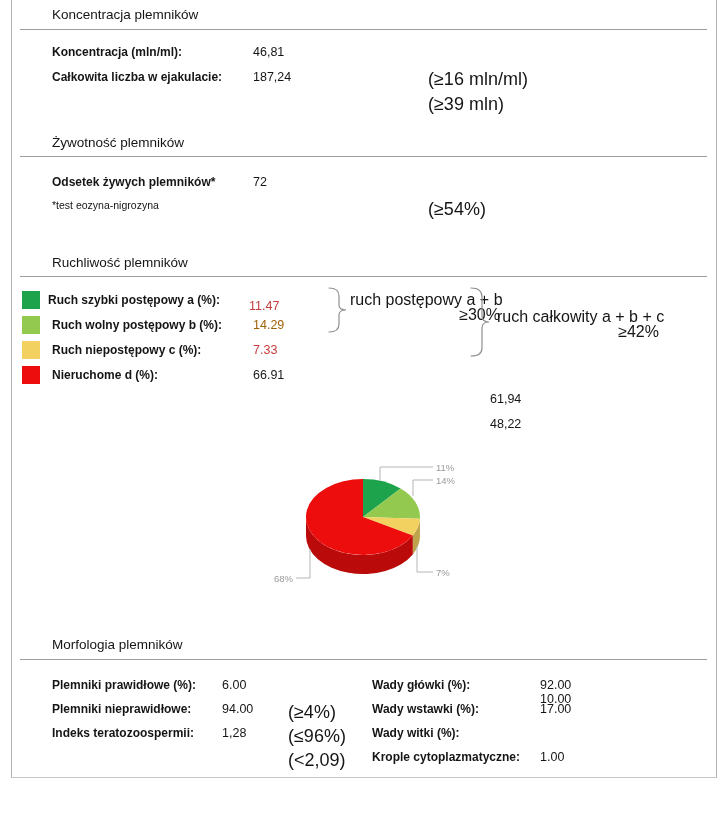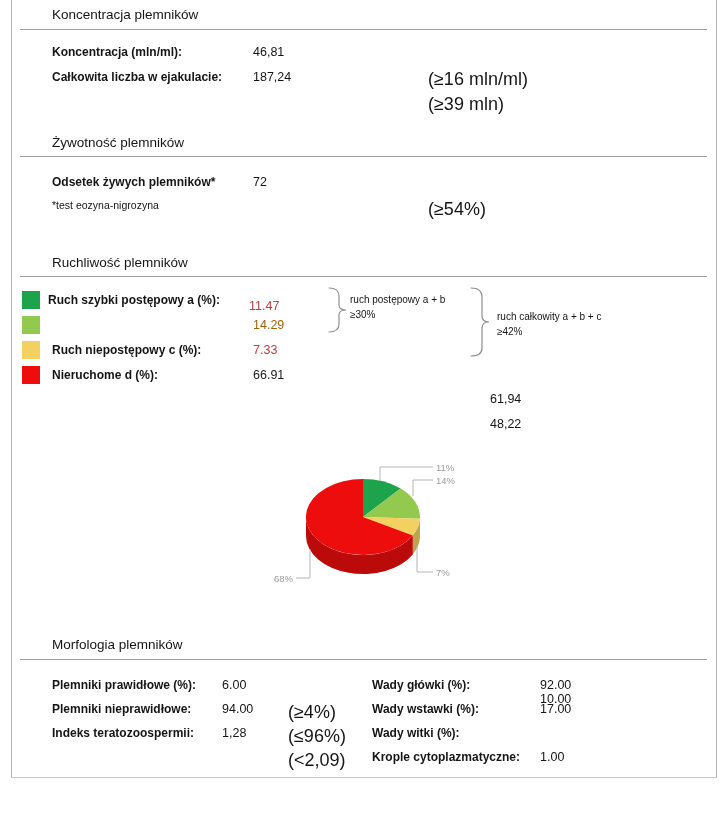--- a/index.html
+++ b/index.html
@@ -7,21 +7,21 @@
         font-family:"Liberation Sans",sans-serif;color:#151515;}
   .vline{position:absolute;top:0;width:1px;height:778px;background:#b4b4b4;}
   .divider{position:absolute;left:20px;width:687px;height:0;border-top:1px solid #9e9e9e;}
   .bottom-line{position:absolute;left:11px;top:777px;width:706px;height:0;border-top:1px solid #c6c6c6;}
   .sec-title{position:absolute;left:52px;font-size:13.5px;font-weight:400;white-space:nowrap;}
   .lbl{position:absolute;font-size:12px;font-weight:700;white-space:nowrap;text-align:right;}
   .val{position:absolute;font-size:12.5px;font-weight:400;white-space:nowrap;}
   .ref{position:absolute;font-size:18px;font-weight:400;white-space:nowrap;margin-top:24px;}
   .sq{position:absolute;left:22px;width:18px;height:18px;}
   .footnote{position:absolute;left:52px;font-size:10.5px;font-weight:400;white-space:nowrap;}
-  .bracket-text{position:absolute;text-align:left;font-size:10px;line-height:15px;white-space:nowrap;}
+  .bracket-text{position:absolute;text-align:right;font-size:16px;line-height:15px;white-space:nowrap;}
   svg.overlay{position:absolute;left:0;top:0;pointer-events:none;}
 </style>
 </head>
 <body>
 
 <div class="page">
 
   <div class="vline" style="left:11px"></div>
   <div class="vline" style="left:716px"></div>
   <div class="bottom-line"></div>
@@ -46,20 +46,21 @@
   <span class="footnote" style="top:199px">*test eozyna-nigrozyna</span>
 
   <div class="sec-title" style="top:255px">Ruchliwość plemników</div>
   <div class="divider" style="top:276px"></div>
 
   <span class="sq" style="top: 291px; background: rgb(28, 163, 76);"></span>
   <span class="lbl" style="left:48px;top:293px">Ruch szybki postępowy a (%):</span>
   <span class="val" style="left: 249px; top: 293px; color: rgb(198, 59, 59); margin-top: 6px;">11.47</span>
 
   <span class="sq" style="top: 316px; background: rgb(146, 201, 78);"></span>
+  <span class="lbl" style="left:52px;top:318px">Ruch wolny postępowy b (%):</span>
   <span class="val" style="left: 253px; top: 318px; color: #a16207;">14.29</span>
 
   <span class="sq" style="top: 341px; background: rgb(242, 209, 96);"></span>
   <span class="lbl" style="left:52px;top:343px">Ruch niepostępowy c (%):</span>
   <span class="val" style="left: 253px; top: 343px; color: rgb(198, 59, 59);">7.33</span>
 
   <span class="sq" style="top: 366px; background: rgb(238, 13, 13);"></span>
   <span class="lbl" style="left:52px;top:368px">Nieruchome d (%):</span>
   <span class="val" style="left: 253px; top: 368px; color: rgb(26, 26, 26);">66.91</span>
 

